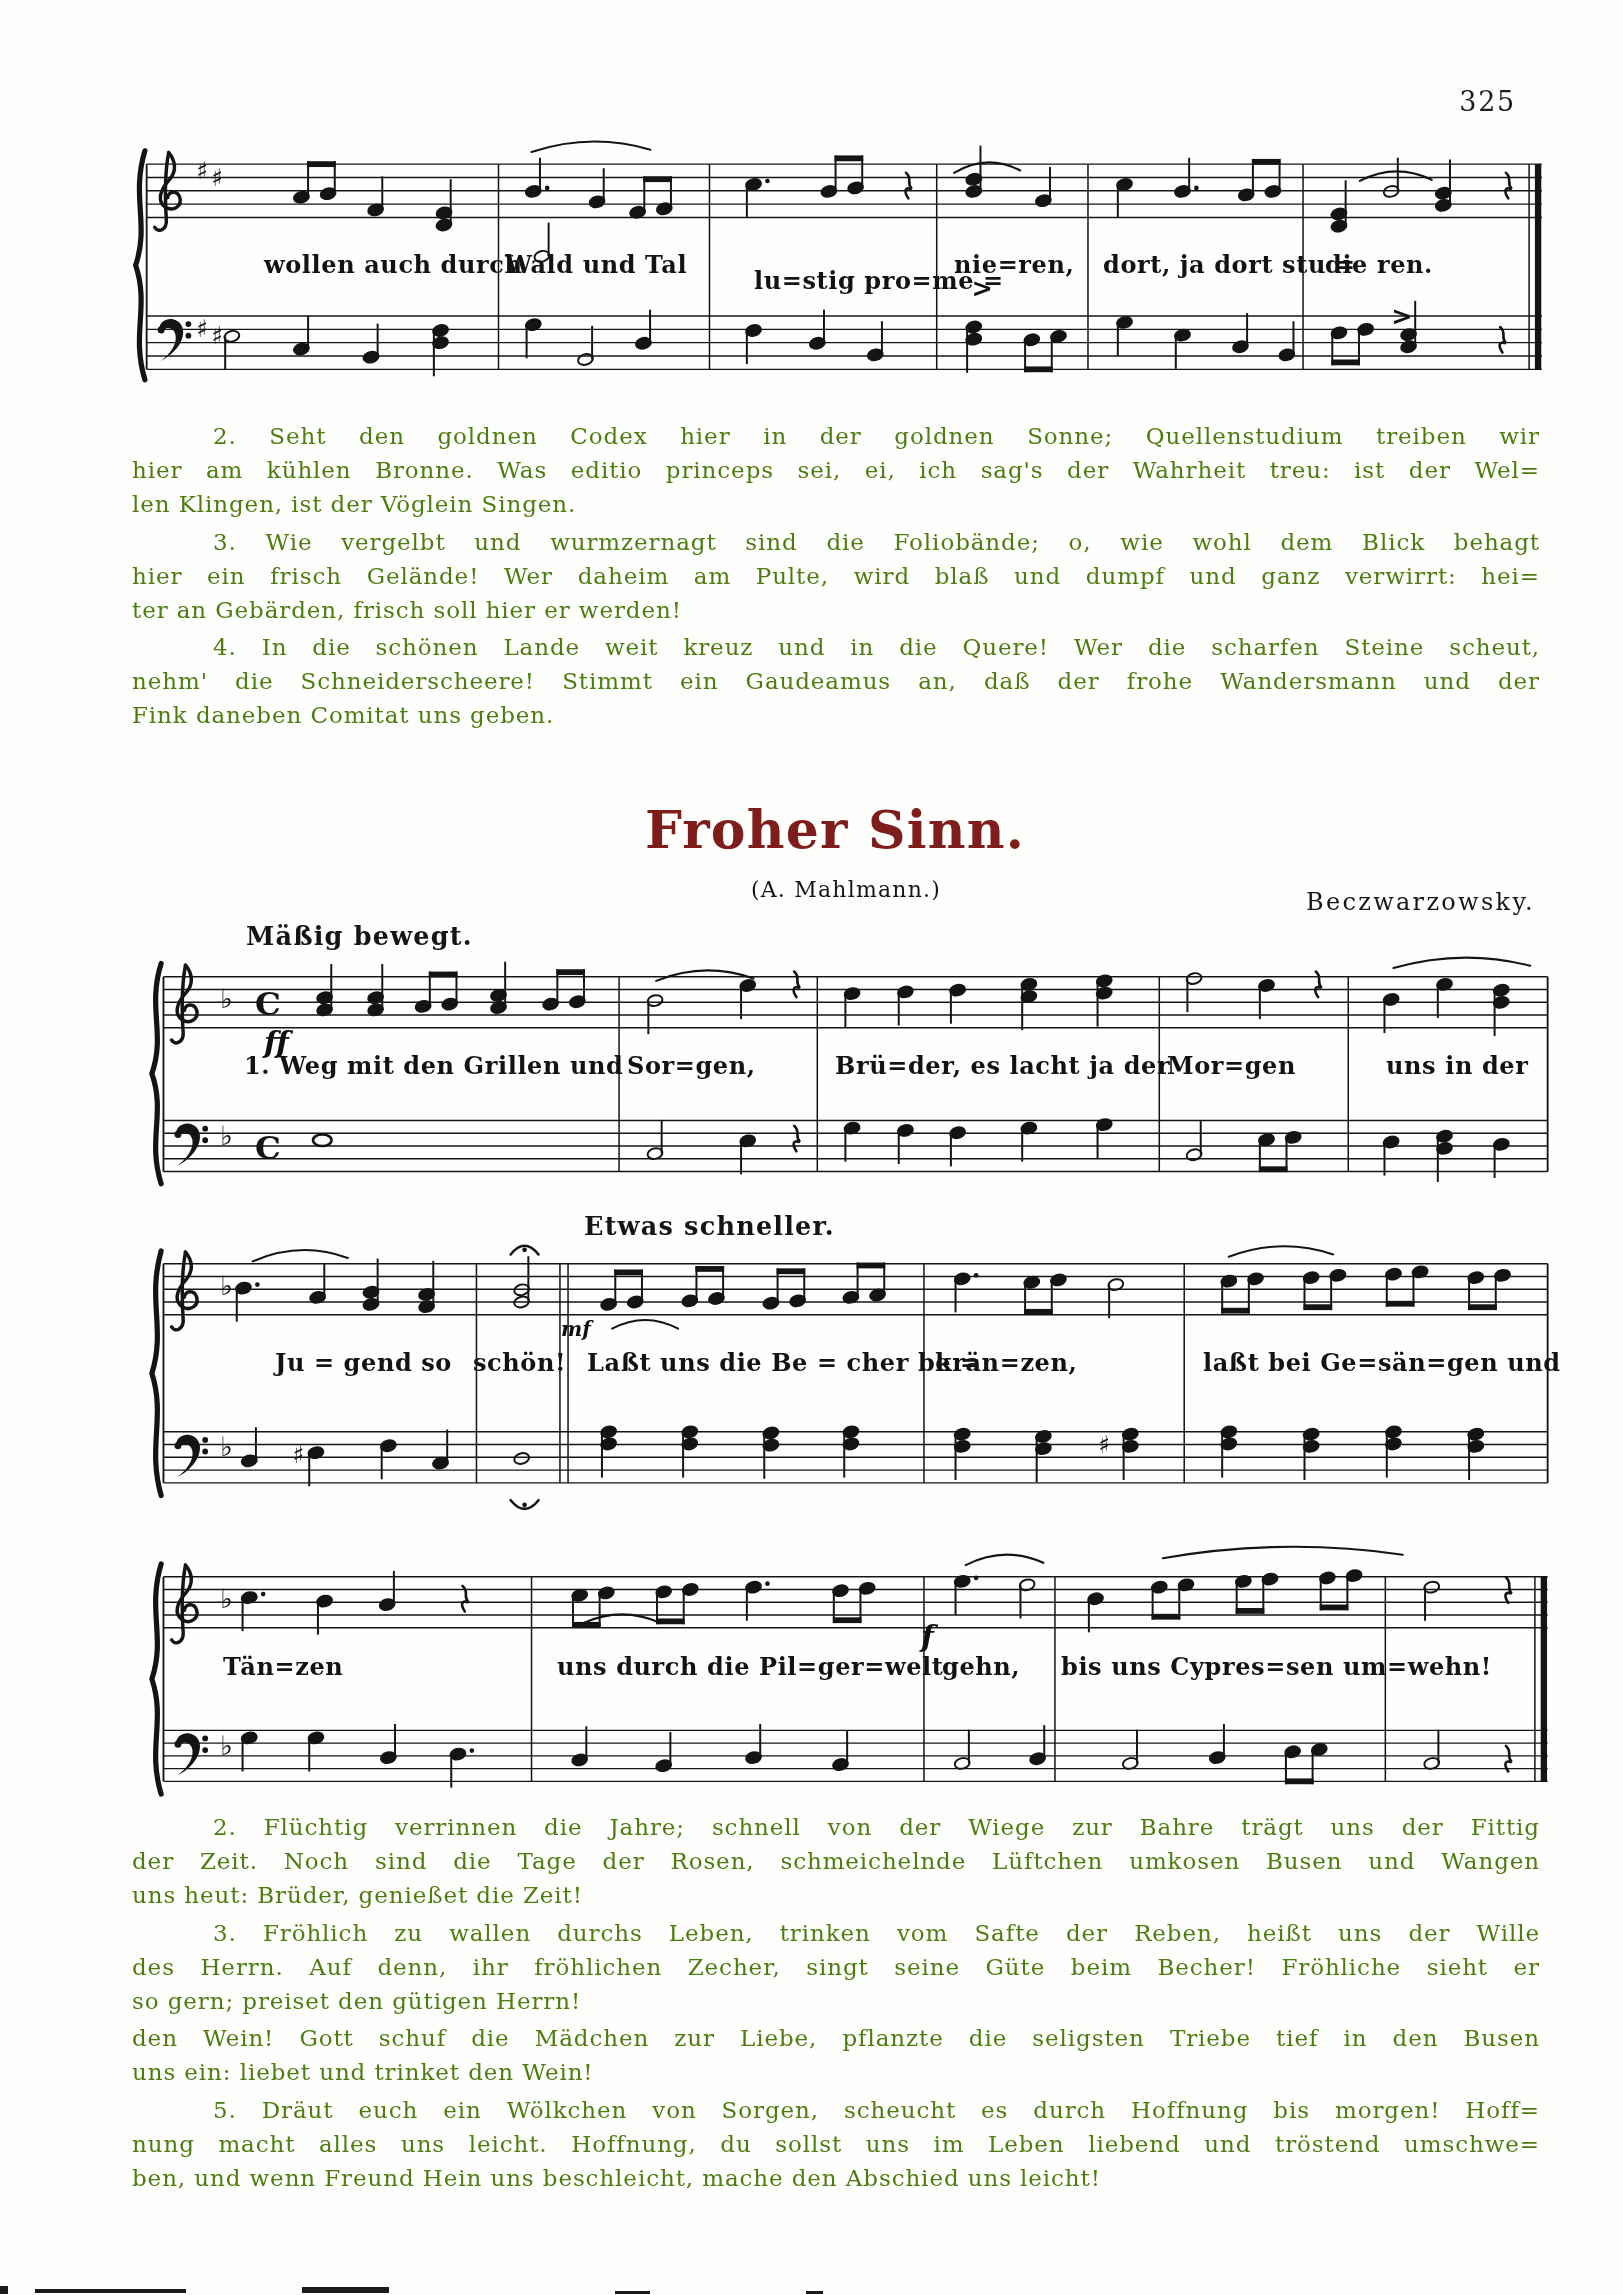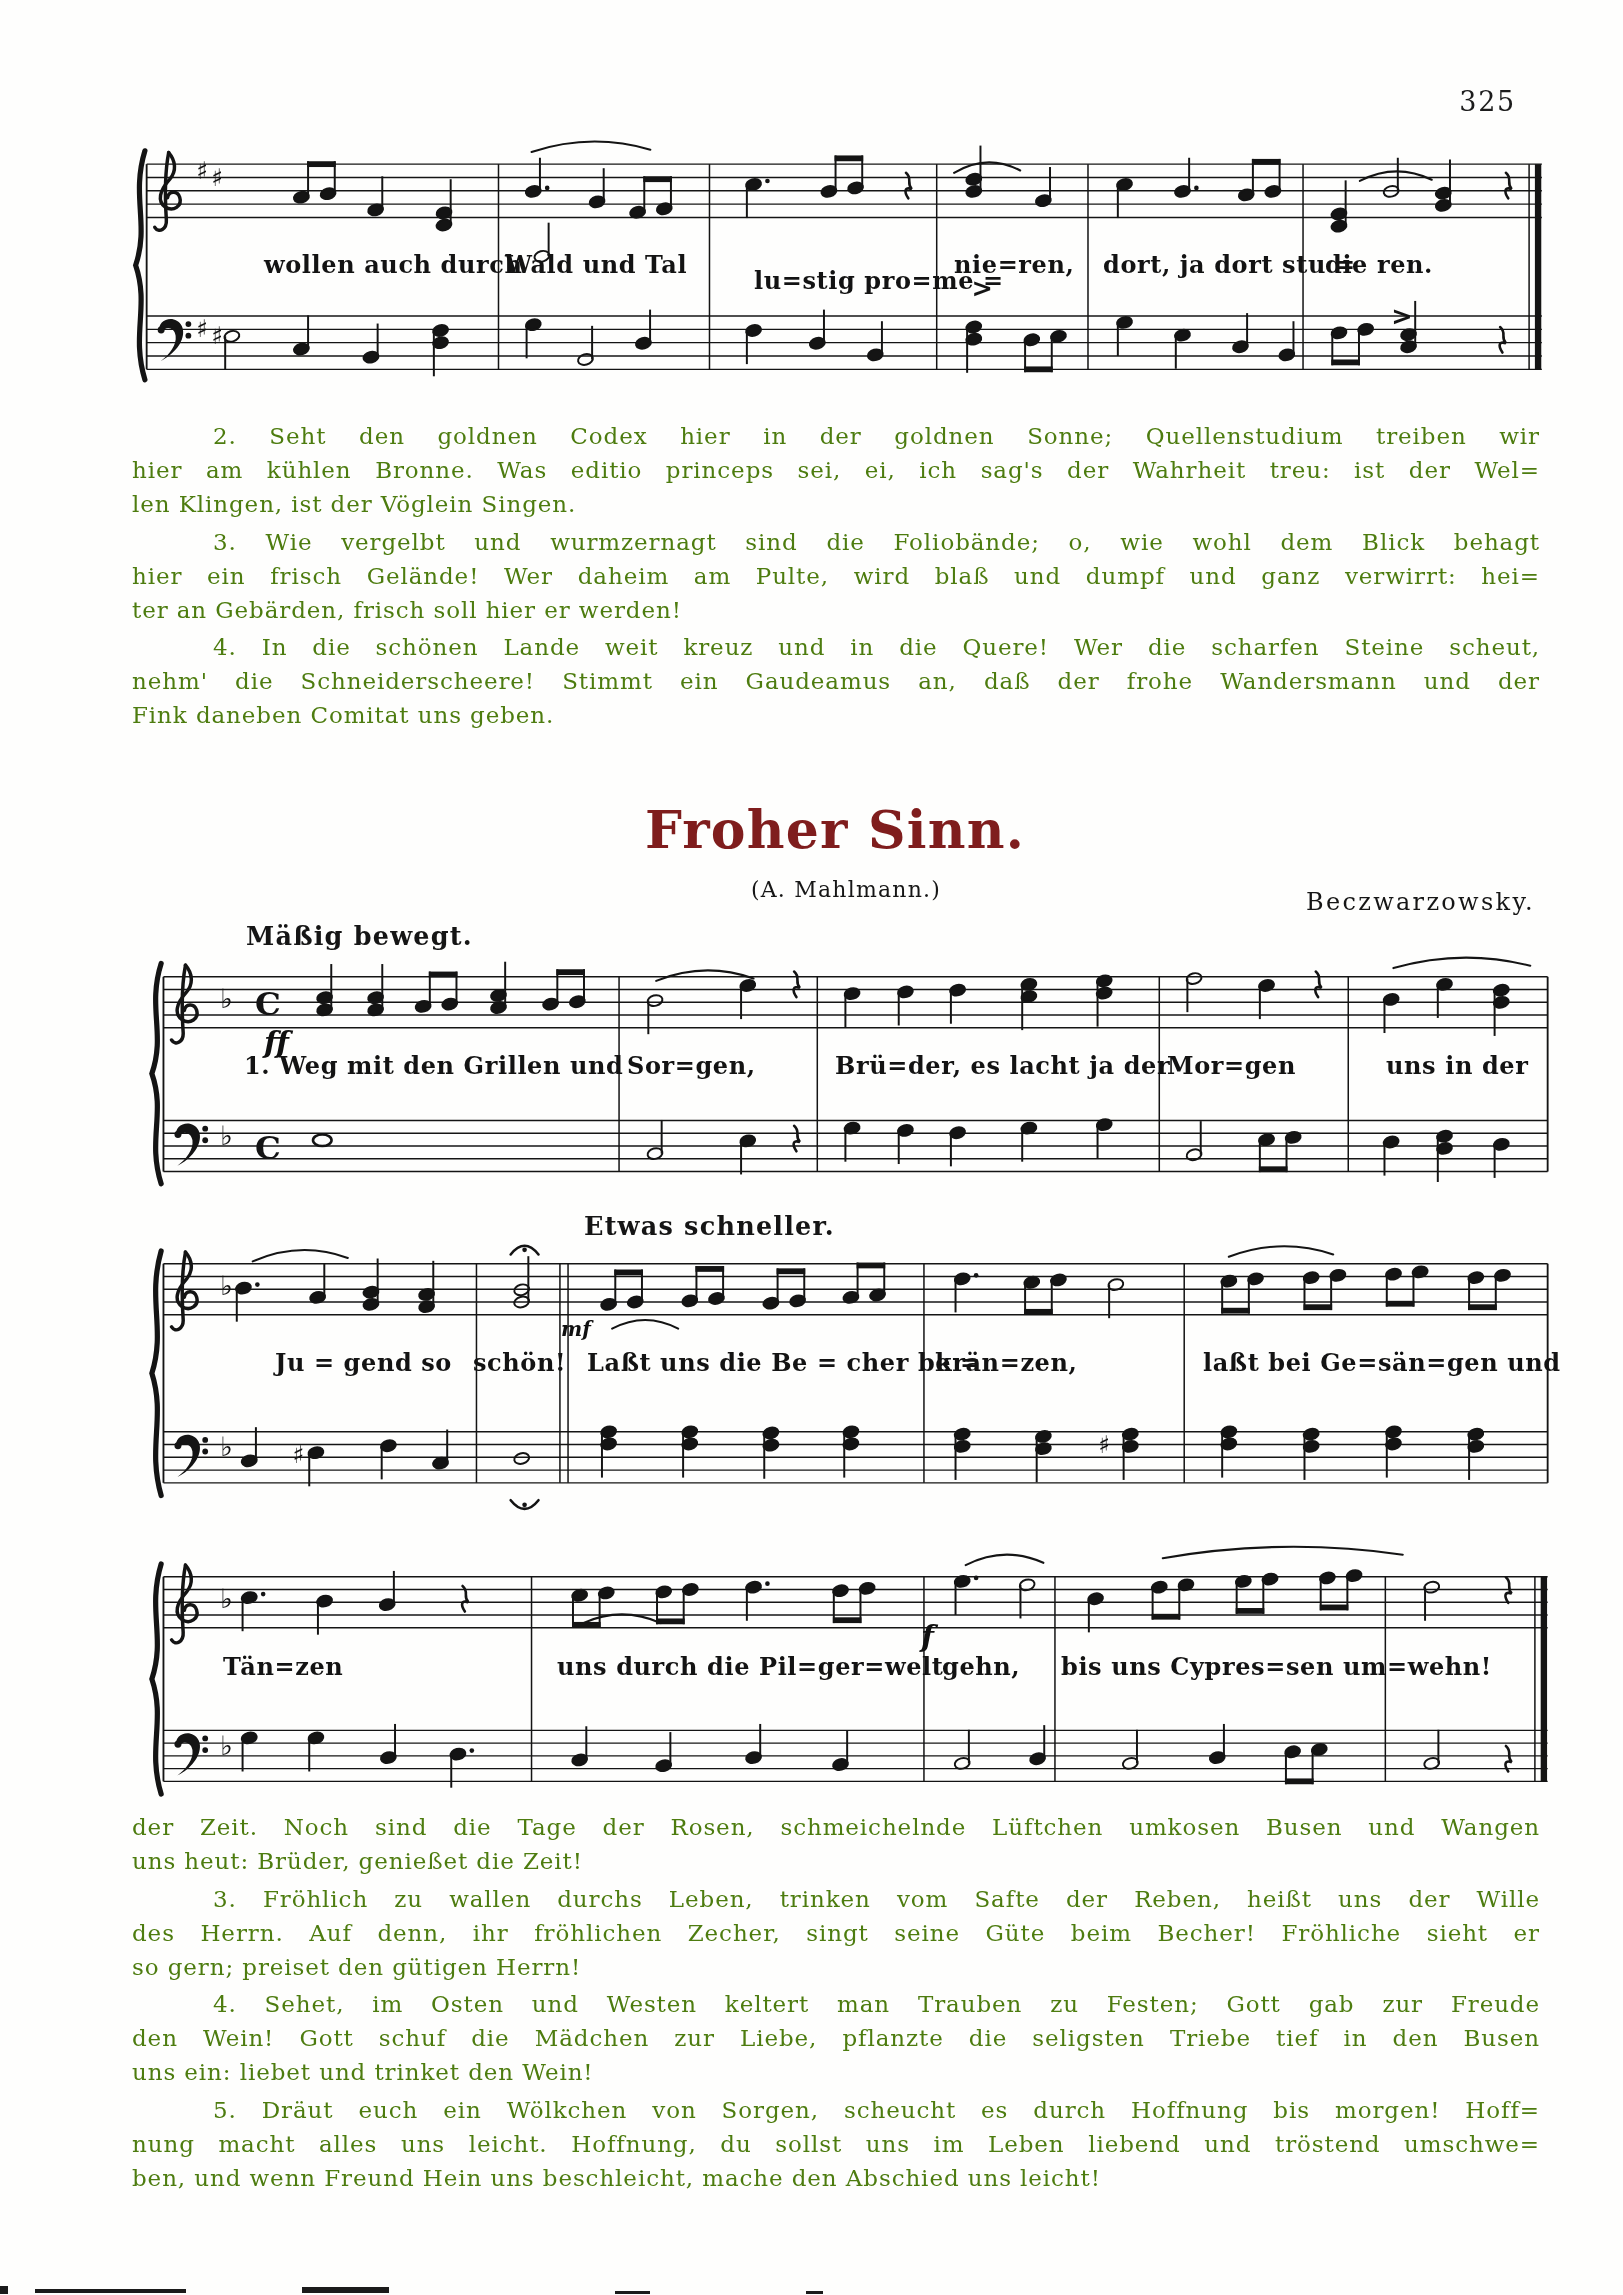--- a/index.html
+++ b/index.html
@@ -594,30 +594,30 @@
 
 <div>
   <span class="lyric abs" style="left:223px;top:1652px;">Tän=zen</span>
   <span class="lyric abs" style="left:557px;top:1652px;">uns durch die Pil=ger=welt</span>
   <span class="lyric abs" style="left:942px;top:1652px;">gehn,</span>
   <span class="lyric abs" style="left:1061px;top:1652px;">bis uns Cypres=sen um=wehn!</span>
 </div>
 
 <div class="abs verse-block" style="left:132px;top:1810px;">
   <p class="verse">
+    <span class="vline indent">2. Flüchtig verrinnen die Jahre; schnell von der Wiege zur Bahre trägt uns der Fittig</span>
     <span class="vline">der Zeit. Noch sind die Tage der Rosen, schmeichelnde Lüftchen umkosen Busen und Wangen</span>
     <span class="vline short">uns heut: Brüder, genießet die Zeit!</span>
   </p>
   <p class="verse">
     <span class="vline indent">3. Fröhlich zu wallen durchs Leben, trinken vom Safte der Reben, heißt uns der Wille</span>
     <span class="vline">des Herrn. Auf denn, ihr fröhlichen Zecher, singt seine Güte beim Becher! Fröhliche sieht er</span>
     <span class="vline short">so gern; preiset den gütigen Herrn!</span>
   </p>
   <p class="verse">
-    <span class="vline indent">4. Sehet, im Osten und Westen keltert man Trauben zu Festen; Gott gab zur Freude</span>
     <span class="vline">den Wein! Gott schuf die Mädchen zur Liebe, pflanzte die seligsten Triebe tief in den Busen</span>
     <span class="vline short">uns ein: liebet und trinket den Wein!</span>
   </p>
   <p class="verse">
     <span class="vline indent">5. Dräut euch ein Wölkchen von Sorgen, scheucht es durch Hoffnung bis morgen! Hoff=</span>
     <span class="vline">nung macht alles uns leicht. Hoffnung, du sollst uns im Leben liebend und tröstend umschwe=</span>
     <span class="vline short">ben, und wenn Freund Hein uns beschleicht, mache den Abschied uns leicht!</span>
   </p>
 </div>
 

